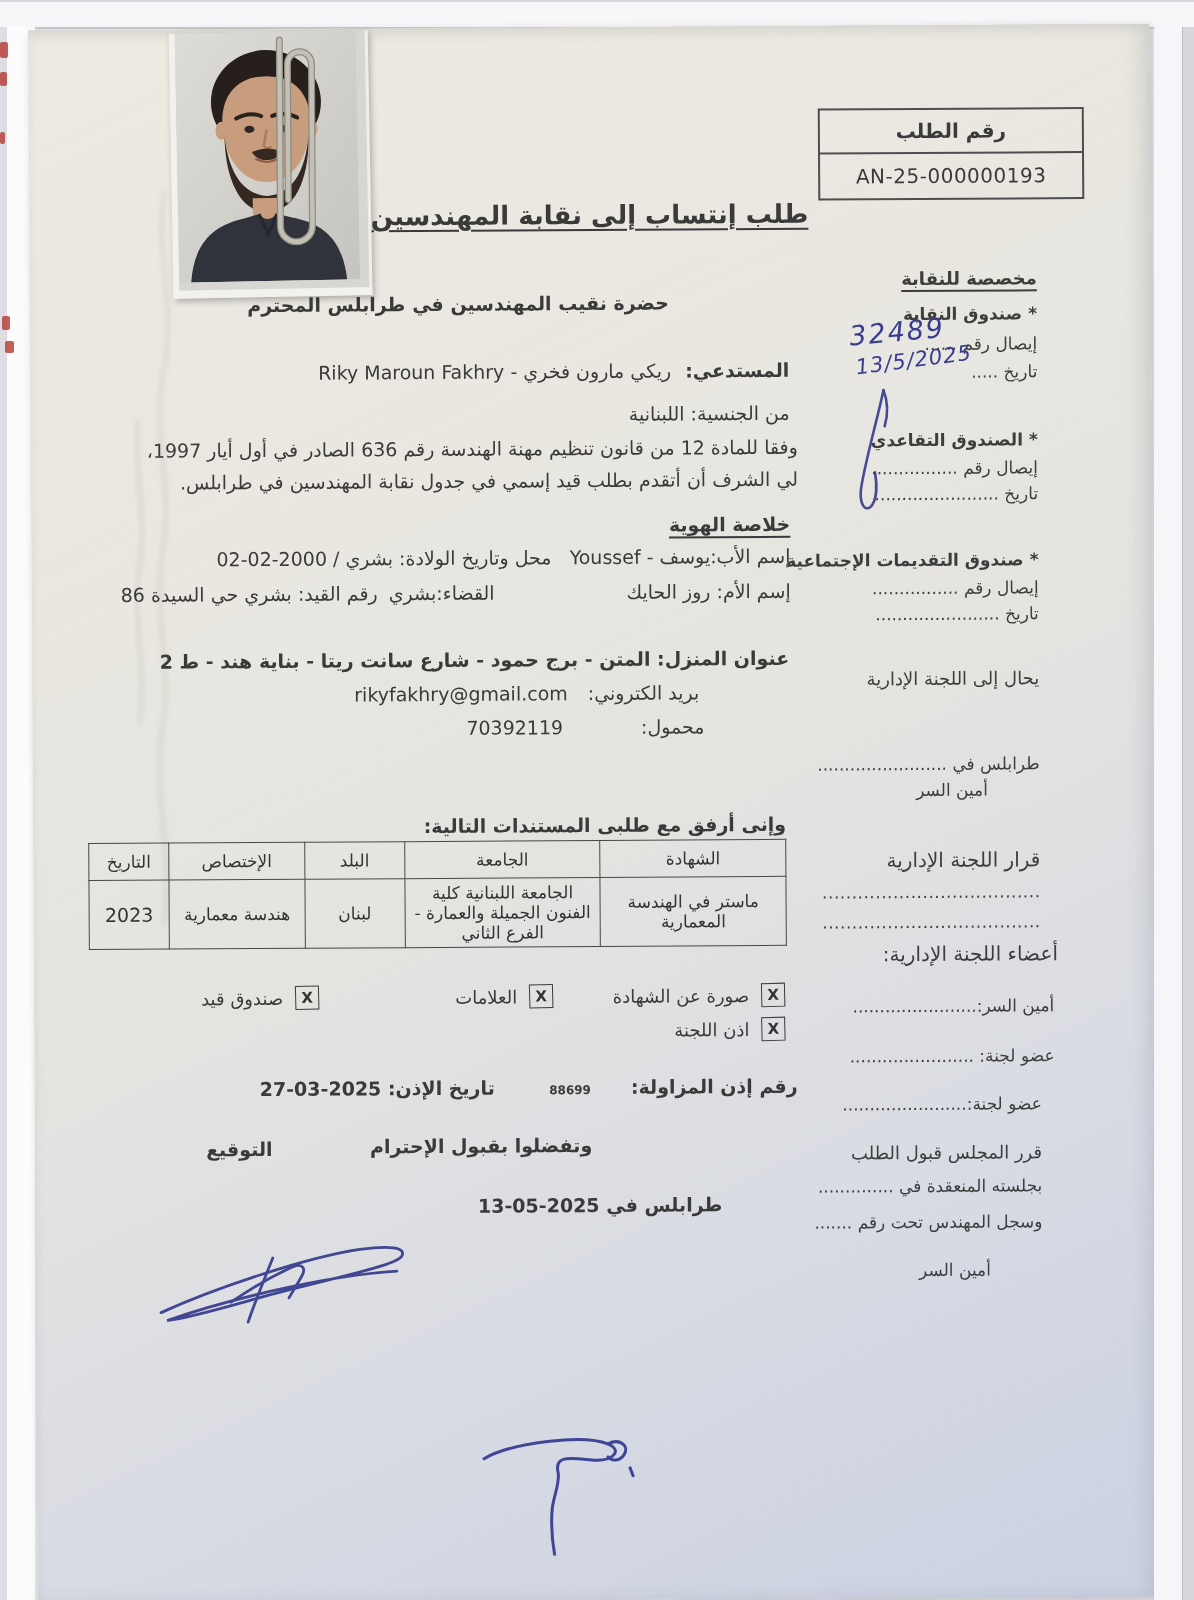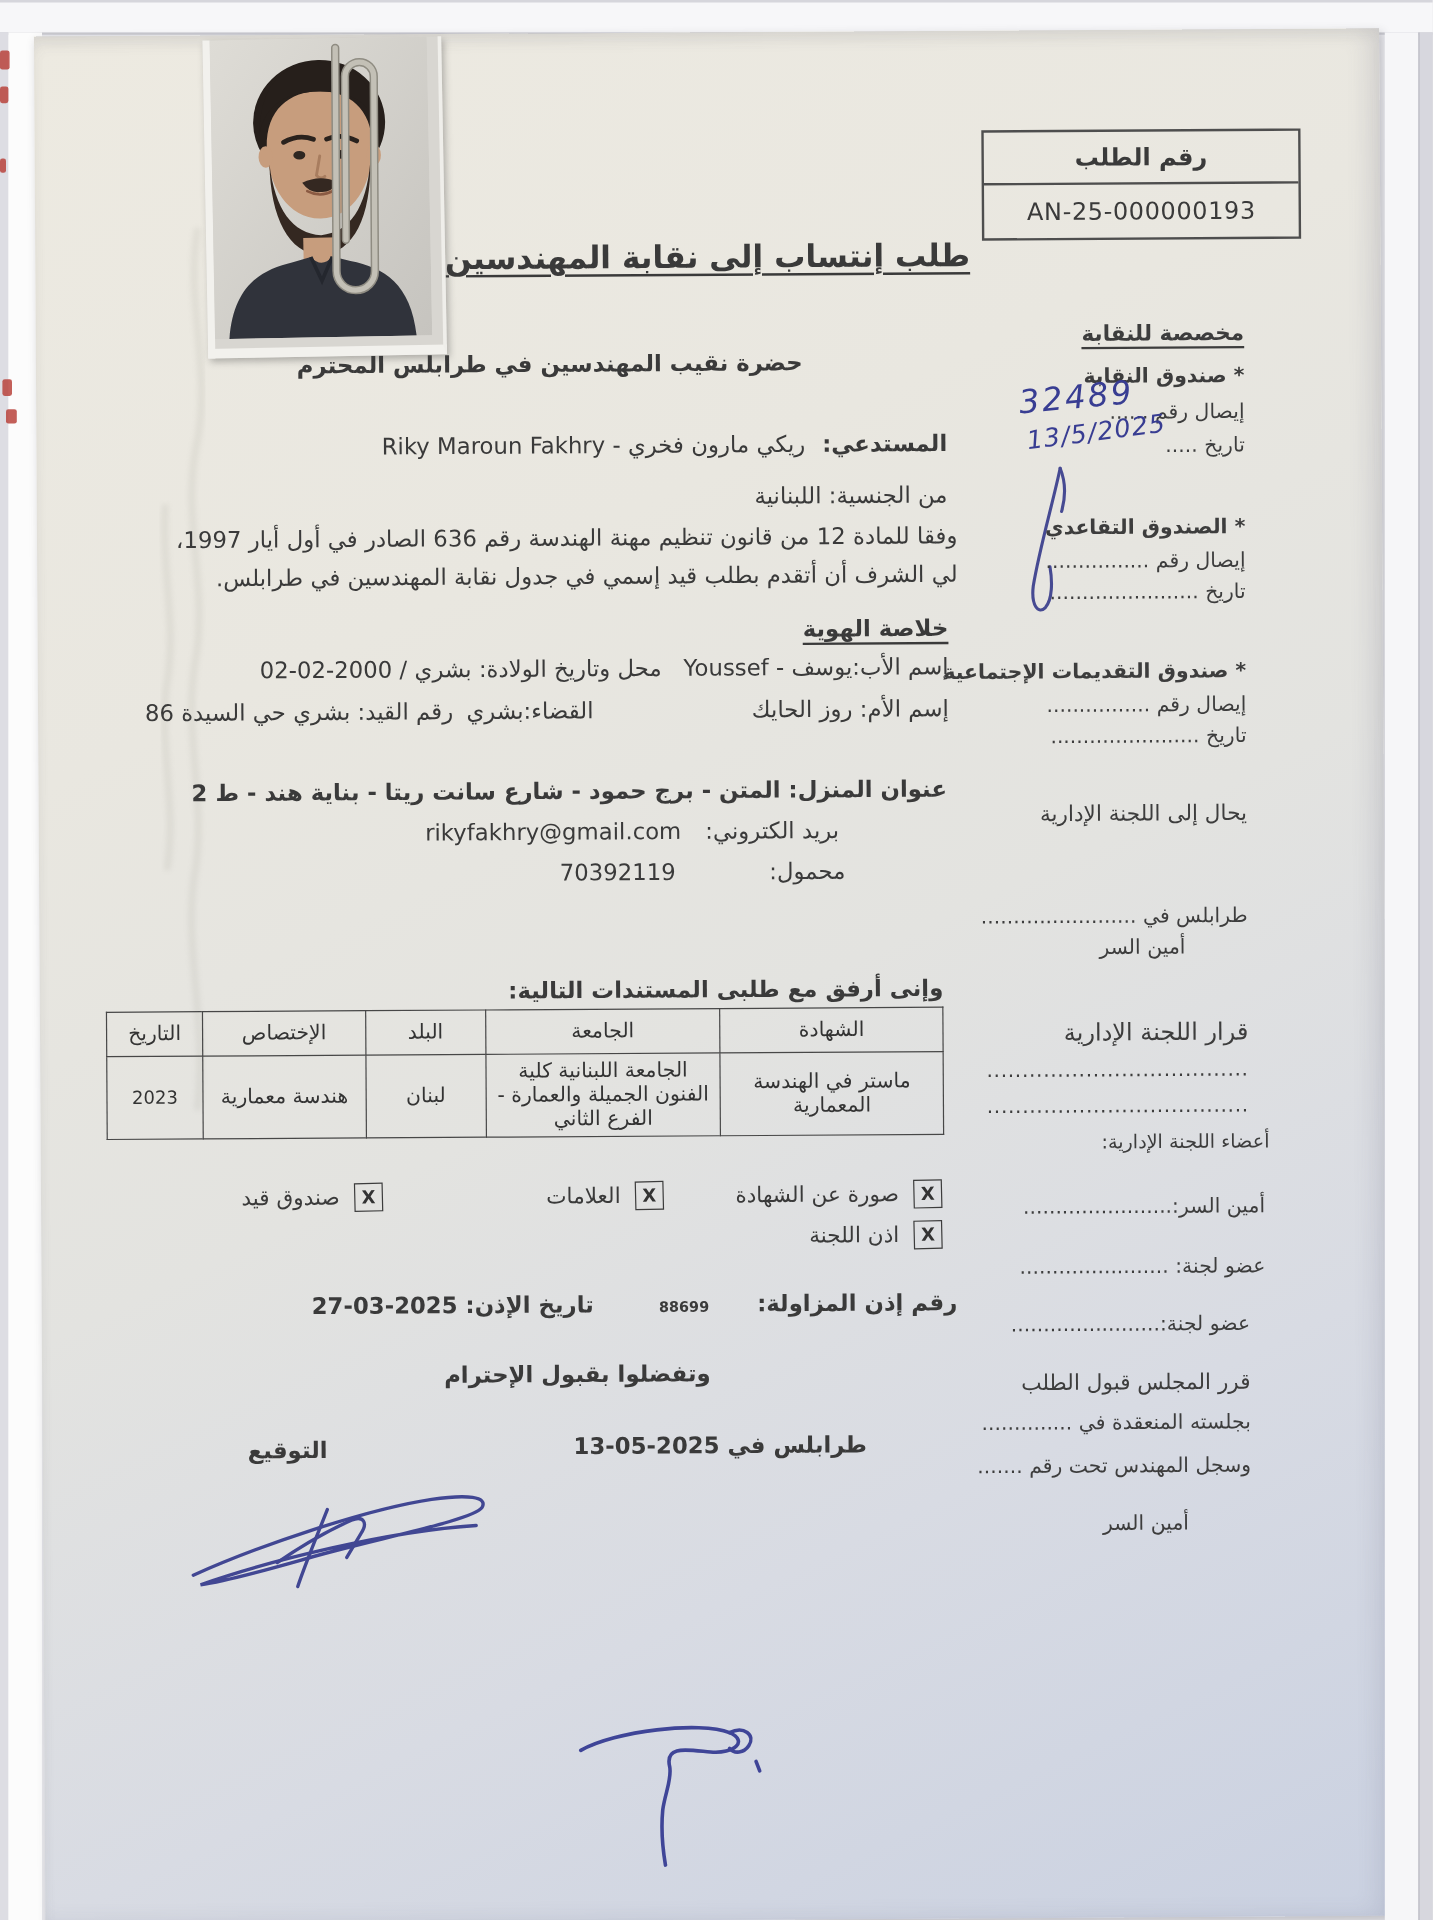--- a/index.html
+++ b/index.html
@@ -170,21 +170,21 @@
       <th>الجامعة</th>
       <th>البلد</th>
       <th>الإختصاص</th>
       <th>التاريخ</th>
     </tr>
     <tr>
       <td>ماستر في الهندسة المعمارية</td>
       <td>الجامعة اللبنانية كلية الفنون الجميلة والعمارة - الفرع الثاني</td>
       <td>لبنان</td>
       <td>هندسة معمارية</td>
-      <td style="font-size:15px">2023</td>
+      <td style="font-size:19px">2023</td>
     </tr>
   </tbody>
     </table>
 
   <div class="abs cbrow" style="right:410px;top:984px">
     <span class="cbox">X</span>
     <span>صورة عن الشهادة</span>
   </div>
   <div class="abs cbrow" style="right:642px;top:984px">
     <span class="cbox">X</span>
@@ -200,21 +200,21 @@
   </div>
 
   <div class="abs flex-rtl nowrap bold" style="right:398px;top:1076px;gap:40px;font-size:19px">
     <span>رقم إذن المزاولة:</span>
     <span style="font-size:12px">88699</span>
   </div>
   <div class="abs rtl nowrap bold" style="left:258px;top:1076px;font-size:19px">تاريخ الإذن: 2025-03-27</div>
 
   <div class="abs rtl nowrap" style="left:368px;top:1134px;font-size:19px;font-weight:600">وتفضلوا بقبول الإحترام</div>
   <div class="abs rtl nowrap" style="right:474px;top:1194px;font-size:19px;font-weight:600">طرابلس في 2025-05-13</div>
-  <div class="abs rtl nowrap bold" style="left:204px;top:1196px;font-size:19px">التوقيع</div>
+  <div class="abs rtl nowrap bold" style="left:204px;top:1136px;font-size:19px">التوقيع</div>
 
   <svg class="abs" style="left:150px;top:1228px" width="270" height="110" viewBox="0 0 270 110">
     <g fill="none" stroke="#343a8c" stroke-width="2.8" stroke-linecap="round" opacity=".92">
       <path d="M8 82 C62 58 152 28 207 20 C237 16 254 18 249 27 C242 38 152 54 98 70 C62 80 30 88 14 90 C72 70 172 46 244 42"></path>
       <path d="M120 28 C112 48 101 74 95 92"></path>
       <path d="M78 72 C100 57 124 44 140 37 C150 33 154 39 148 48 L136 68"></path>
     </g>
   </svg>
 
   <svg class="abs" style="left:468px;top:1420px" width="170" height="150" viewBox="0 0 170 150">
@@ -249,21 +249,21 @@
 
   <div class="abs rtl nowrap side" style="right:154px;top:670px;font-size:18px">يحال إلى اللجنة الإدارية</div>
 
   <div class="abs rtl nowrap side dotline" style="right:154px;top:756px">طرابلس في ........................</div>
   <div class="abs rtl nowrap side" style="right:206px;top:782px">أمين السر</div>
 
   <div class="abs rtl nowrap side" style="right:154px;top:850px;font-size:20px">قرار اللجنة الإدارية</div>
   <div class="abs rtl nowrap side dotline" style="right:154px;top:884px">.....................................</div>
   <div class="abs rtl nowrap side dotline" style="right:154px;top:914px">.....................................</div>
 
-  <div class="abs rtl nowrap side" style="right:137px;top:944px;font-size:16px">أعضاء اللجنة الإدارية:</div>
+  <div class="abs rtl nowrap side" style="right:137px;top:944px;font-size:20px">أعضاء اللجنة الإدارية:</div>
   <div class="abs rtl nowrap side dotline" style="right:141px;top:998px">أمين السر:.......................</div>
   <div class="abs rtl nowrap side dotline" style="right:141px;top:1048px">عضو لجنة: .......................</div>
   <div class="abs rtl nowrap side dotline" style="right:154px;top:1096px">عضو لجنة:.......................</div>
 
   <div class="abs rtl nowrap side" style="right:154px;top:1144px;font-size:18px">قرر المجلس قبول الطلب</div>
   <div class="abs rtl nowrap side dotline" style="right:154px;top:1178px">بجلسته المنعقدة في ..............</div>
   <div class="abs rtl nowrap side dotline" style="right:154px;top:1214px">وسجل المهندس تحت رقم .......</div>
   <div class="abs rtl nowrap side" style="right:206px;top:1262px">أمين السر</div>
 
 </div>

